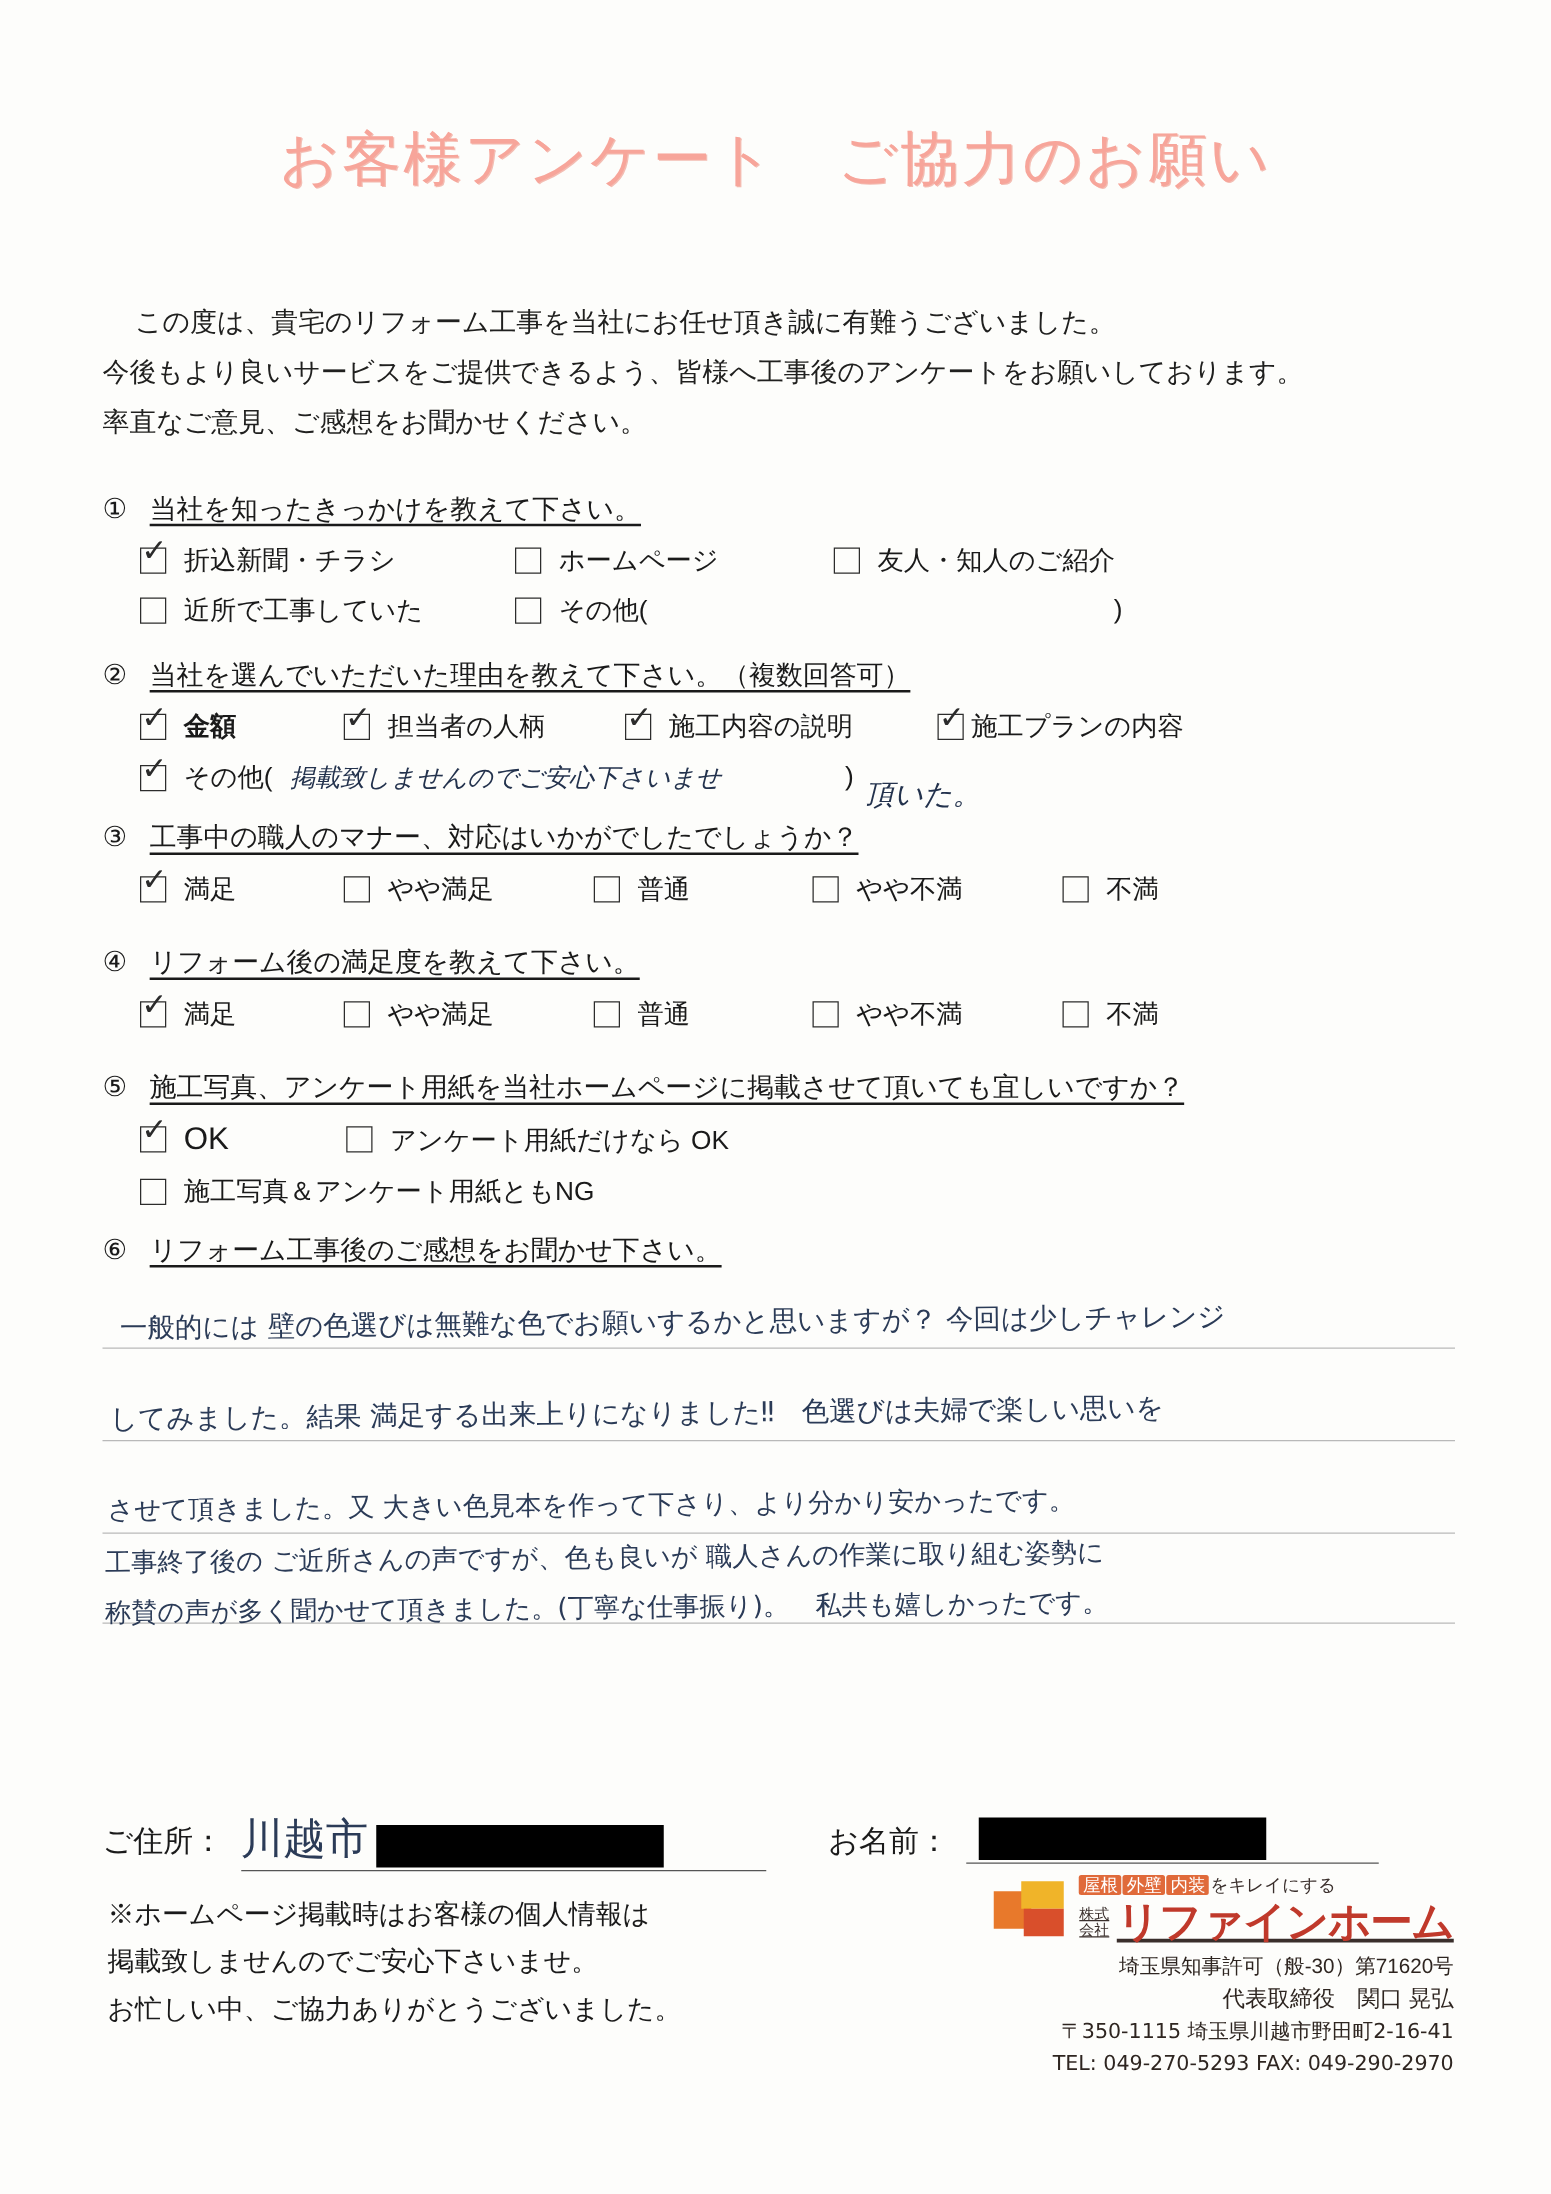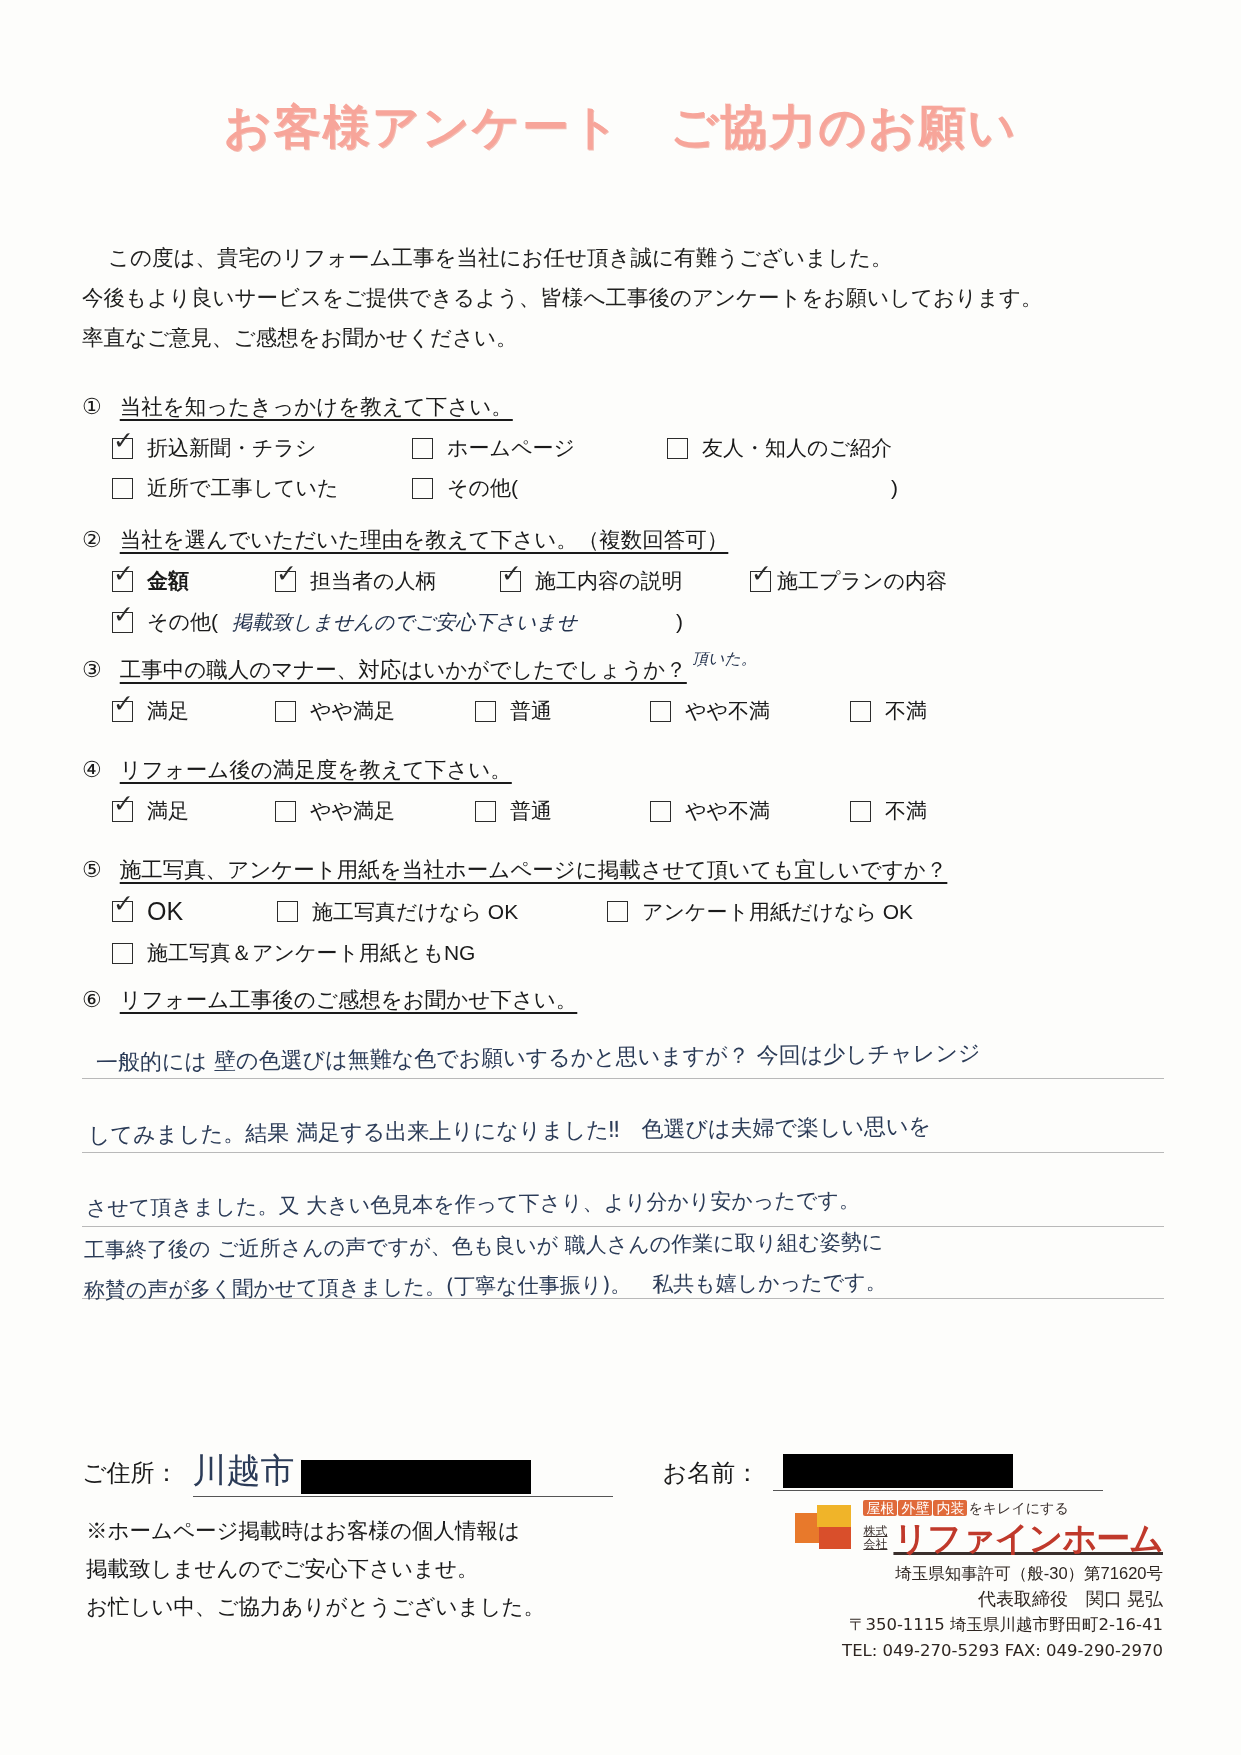--- a/index.html
+++ b/index.html
@@ -23,21 +23,21 @@
   }
 
   
   .title {
     position: absolute;
     top: 96px;
     left: 0;
     width: 1241px;
     text-align: center;
     font-size: 47px;
-    font-weight: bold;
+    font-weight: normal;
     letter-spacing: 2px;
     color: #f7a59a;
     text-shadow: 1px 1px 0 #f3bdb3;
     font-family: "DejaVu Sans", sans-serif;
   }
 
   
   .intro {
     position: absolute;
     top: 238px;
@@ -312,21 +312,21 @@
       </div>
     </div>
     <div class="row" style="padding-left:30px;">
       <div class="cell">
         <span class="box checked"></span>
         <span class="paren">その他(</span>
         <span class="hand" style="display:inline-block;width:430px;">掲載致しませんのでご安心下さいませ</span>
         <span class="paren">)</span>
       </div>
     </div>
-    <div class="hand" style="position:absolute; left:610px; top:124px; font-size:16px;">頂いた。</div>
+    <div class="hand" style="position:absolute; left:610px; top:95px; font-size:23px;">頂いた。</div>
   </div>
 
   <div class="q" id="q3">
     <div class="q-head">
       <span class="q-num">③</span>
       <span class="q-text">工事中の職人のマナー、対応はいかがでしたでしょうか？</span>
     </div>
     <div class="row" style="padding-left:30px;">
       <div class="cell" style="width:163px;">
         <span class="box checked"></span>
@@ -382,24 +382,20 @@
 
   <div class="q" id="q5">
     <div class="q-head">
       <span class="q-num">⑤</span>
       <span class="q-text">施工写真、アンケート用紙を当社ホームページに掲載させて頂いても宜しいですか？</span>
     </div>
     <div class="row" style="padding-left:30px;">
       <div class="cell" style="width:165px;">
         <span class="box checked"></span>
         <span style="font-size:25px;">OK</span>
-      </div>
-      <div class="cell" style="width:330px;">
-        <span class="box"></span>
-        <span>施工写真だけなら OK</span>
       </div>
       <div class="cell">
         <span class="box"></span>
         <span>アンケート用紙だけなら OK</span>
       </div>
     </div>
     <div class="row" style="padding-left:30px;">
       <div class="cell">
         <span class="box"></span>
         <span>施工写真＆アンケート用紙ともNG</span>

